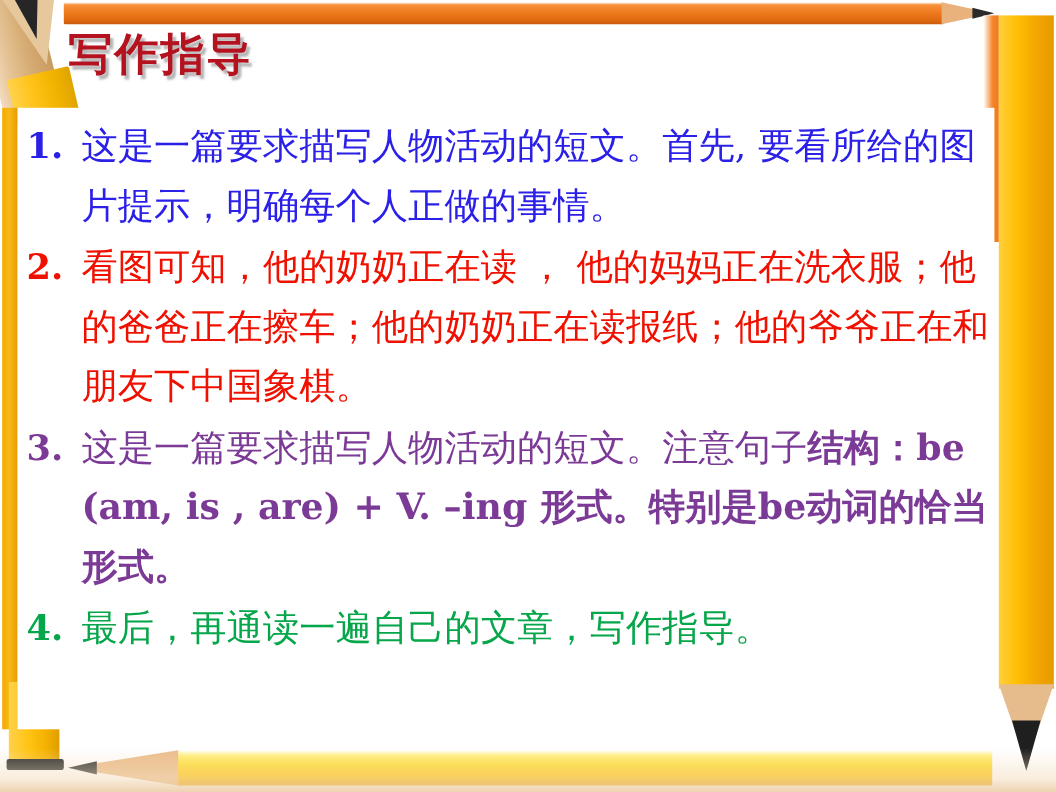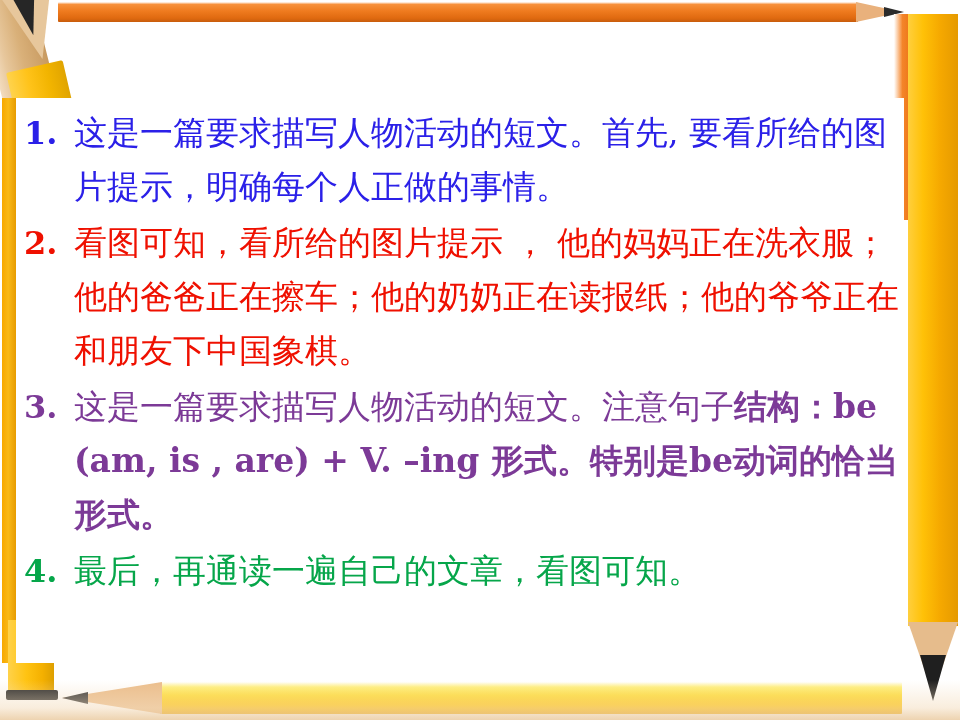--- a/index.html
+++ b/index.html
@@ -306,48 +306,49 @@
 
   <div class="pencil-bottom"></div>
   <div class="pencil-bottom-wood"></div>
   <div class="pencil-bottom-lead"></div>
 
   <div class="pencil-bl"></div>
   <div class="pencil-bl-cap"></div>
 
   <div class="wash-bottom"></div>
 
+  <div class="title">写作指导</div>
 
   <div class="card">
     <div class="list">
 
       <div class="item">
         <div class="num c-blue">1.</div>
         <div class="body c-blue">
           <span>这是一篇要求描写人物活动的短文。首先, 要</span><span>看所给的图片提示，明确每个人正做的事情。</span>
         </div>
       </div>
 
       <div class="item">
         <div class="num c-red">2.</div>
         <div class="body c-red">
-          <span>看图可知，看所给的图片提示 ， 他的妈妈正在</span><span>洗衣服；他的爸爸正在擦车；他的奶奶正在读</span><span>报纸；他的爷爷正在和朋友下中国象棋。</span>
+          <span>看图可知，他的奶奶正在读 ， 他的妈妈正在</span><span>洗衣服；他的爸爸正在擦车；他的奶奶正在读</span><span>报纸；他的爷爷正在和朋友下中国象棋。</span>
         </div>
       </div>
 
       <div class="item">
         <div class="num c-purple">3.</div>
         <div class="body c-purple">
           <span>这是一篇要求描写人物活动的短文。注意句子</span><span class="en">结构：be (am, is , are) + V. –ing 形式。特别是</span><span class="en">be动词的恰当形式。</span>
         </div>
       </div>
 
       <div class="item">
         <div class="num c-green">4.</div>
         <div class="body c-green">
-          <span>最后，再通读一遍自己的文章，看图可知。</span>
+          <span>最后，再通读一遍自己的文章，写作指导。</span>
         </div>
       </div>
 
     </div>
   </div>
 
 </div>
 
 </body></html>

